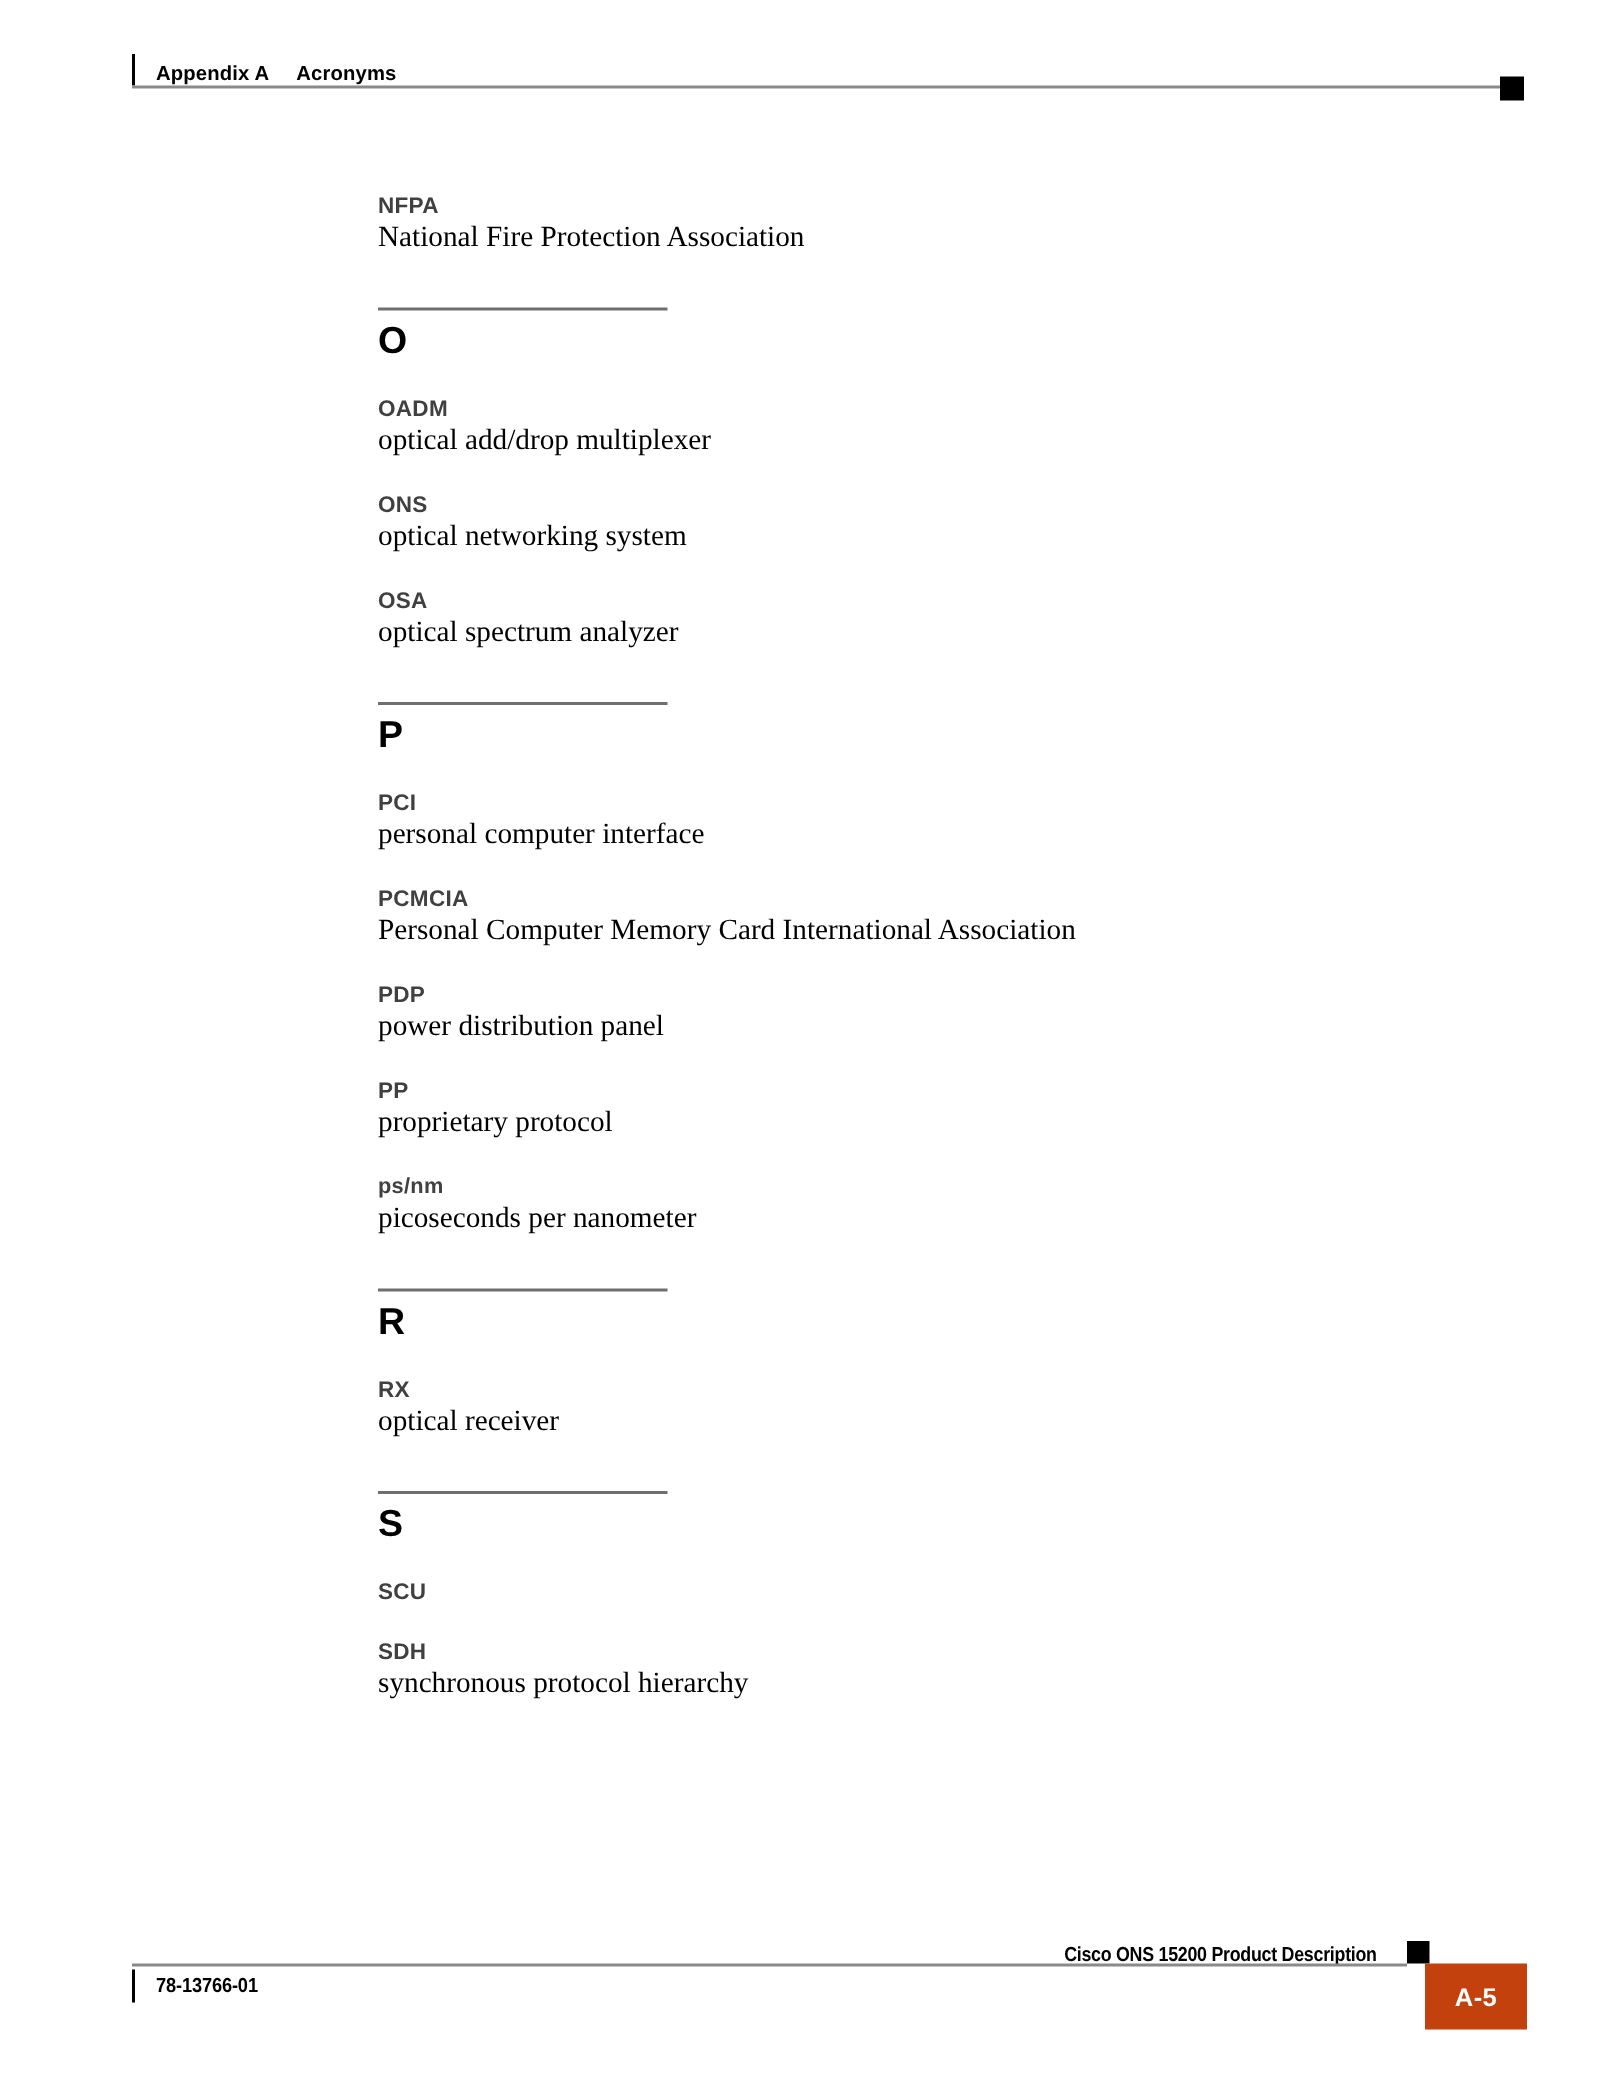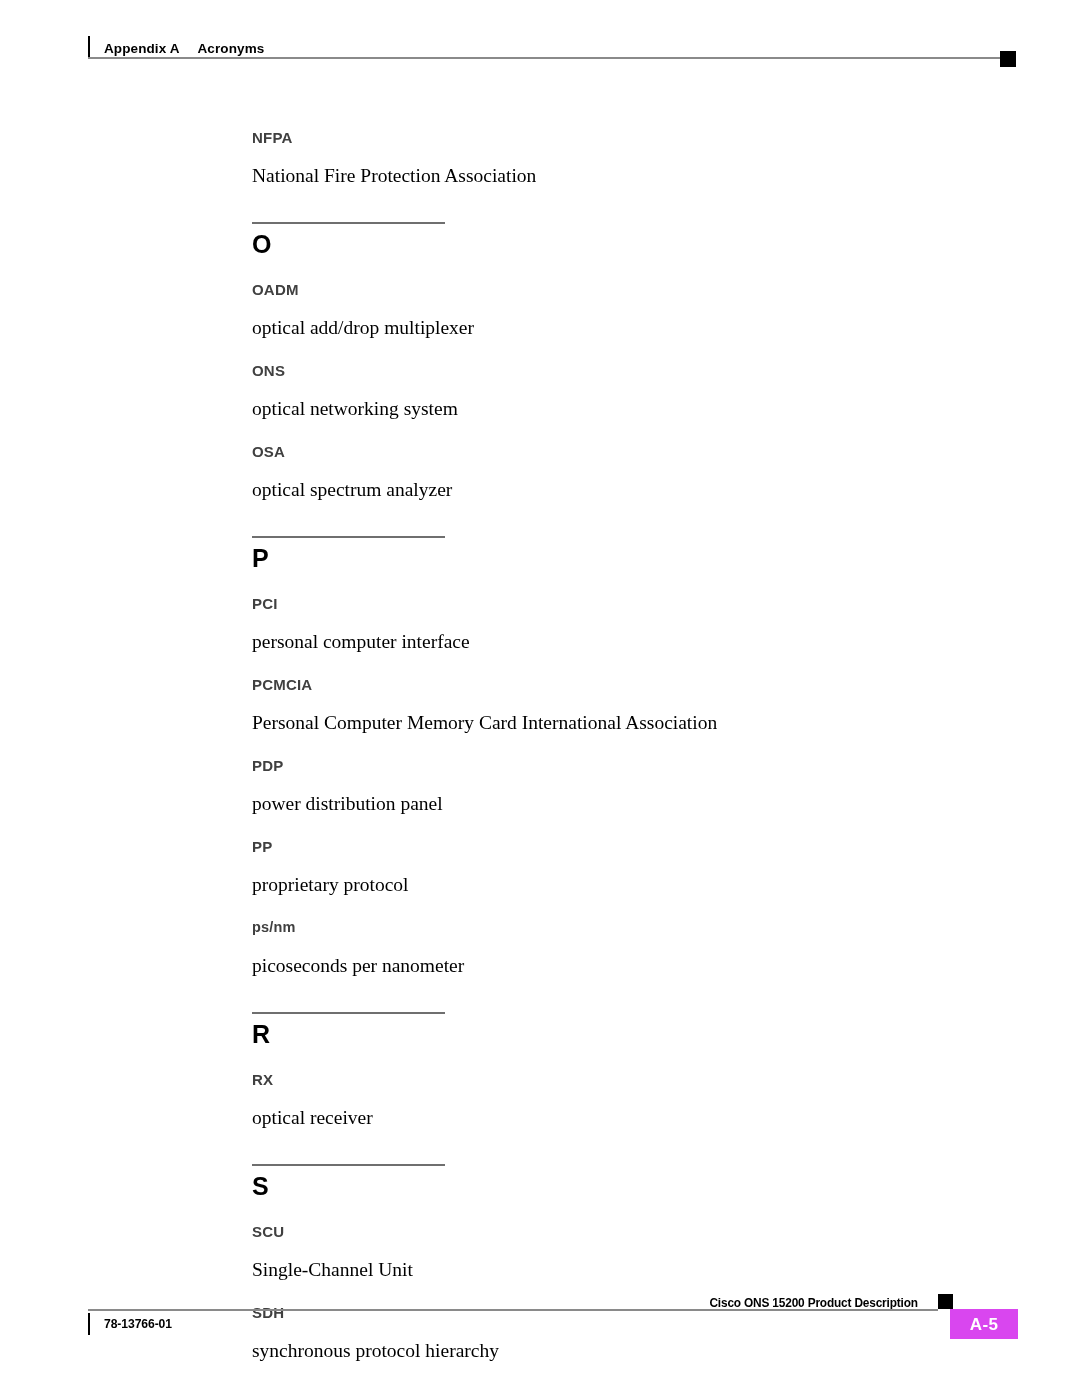--- a/index.html
+++ b/index.html
@@ -108,21 +108,21 @@
     font-size: 19.5px;
     line-height: 24px;
     color: #000000;
   }
 
   
   .entry {
     margin: 0;
   }
   .entry .term      { margin-top: 0; }
-  .entry .definition{ margin-top: 17px; }
+  .entry .definition{ }
   .entry + .entry   { margin-top: 21px; }
 
   .section {
     margin: 0;
   }
   .section + .section,
   .entry + .section {
     margin-top: 34px;
   }
   .section > .entries {
@@ -188,22 +188,22 @@
     transform: scaleX(0.9);
     transform-origin: left center;
     white-space: nowrap;
     color: #000000;
   }
   .footer-pagebox {
     position: absolute;
     left: 950px;
     top: 22px;
     width: 68px;
-    height: 30px;
-    background: #d946ef;
+    height: 44px;
+    background: #c2410c;
     display: flex;
     align-items: center;
     justify-content: center;
   }
   .footer-pagenum {
     font-family: "Liberation Sans", sans-serif;
     font-weight: bold;
     font-size: 17px;
     line-height: 19px;
     letter-spacing: 0.3px;
@@ -279,21 +279,20 @@
             <div class="definition">optical receiver</div>
           </div>
         </div>
       </div>
       <div class="section">
         <div class="section-divider"></div>
         <div class="section-letter">S</div>
         <div class="entries">
           <div class="entry">
             <div class="term">SCU</div>
-            <div class="definition">Single-Channel Unit</div>
           </div>
           <div class="entry">
             <div class="term">SDH</div>
             <div class="definition">synchronous protocol hierarchy</div>
           </div>
         </div>
       </div>
     </div>
 </div>
 

